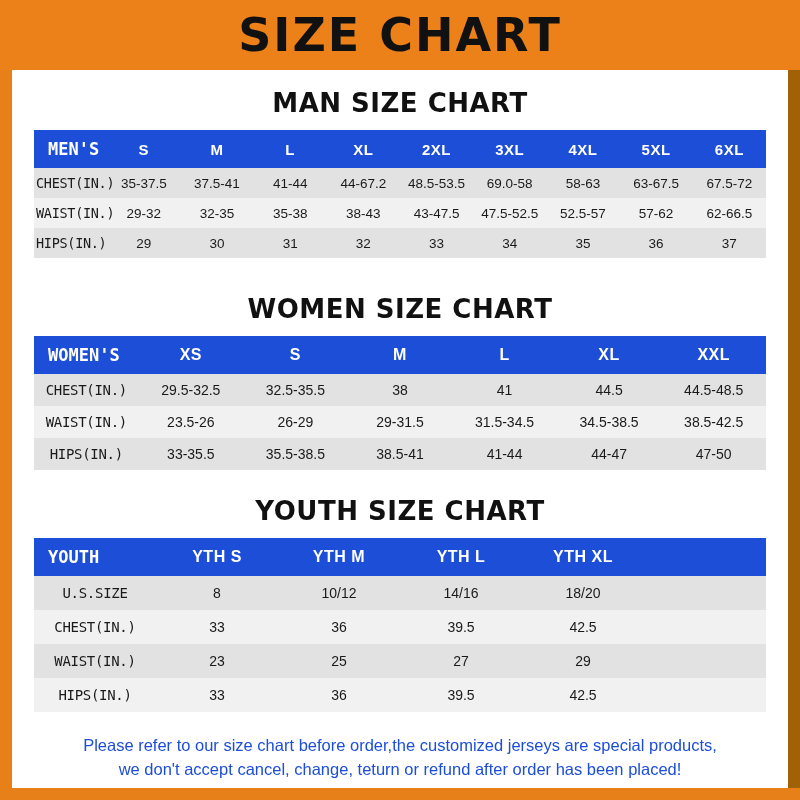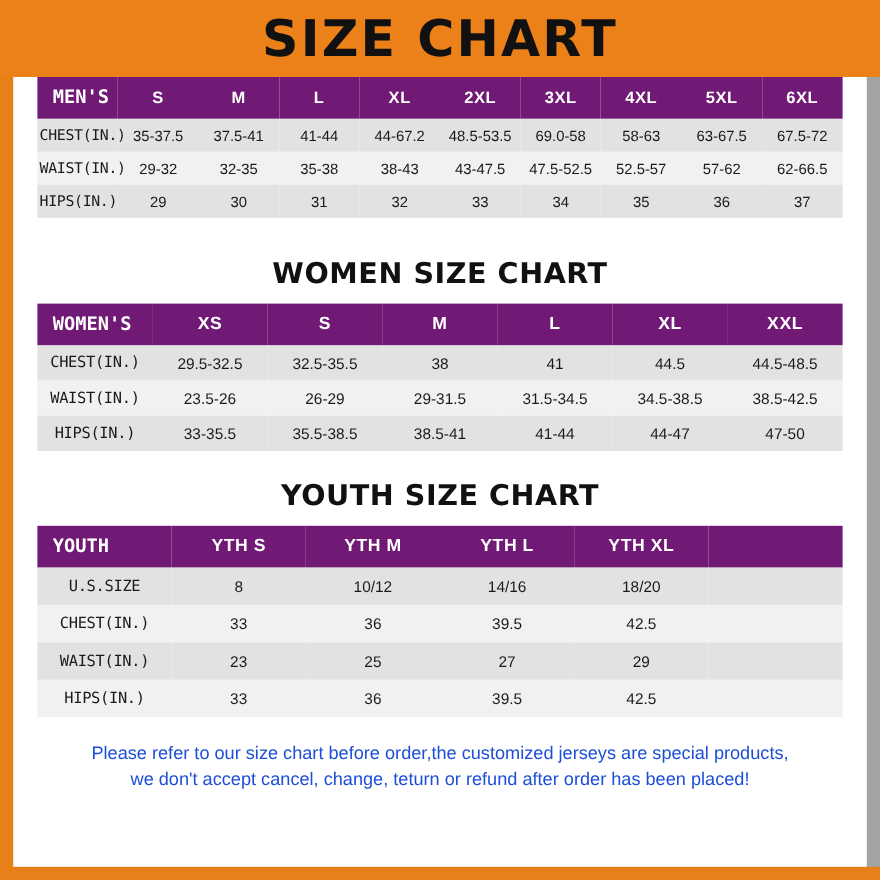--- a/index.html
+++ b/index.html
@@ -13,21 +13,21 @@
     font-family: "Liberation Sans", sans-serif;
     overflow: hidden;
   }
   .page {
     position: relative;
     width: 800px;
     height: 800px;
     background: #ffffff;
     box-sizing: border-box;
     border-left: 12px solid #e8801a;
-    border-right: 12px solid #a3a3a3;
+    border-right: 12px solid #a16207;
   }
   .header-band {
     background: #ec8019;
     height: 70px;
     display: flex;
     align-items: center;
     justify-content: center;
     margin: 0 -12px;
   }
   .header-title {
@@ -57,21 +57,21 @@
     width: 100%;
     border-collapse: collapse;
     table-layout: fixed;
   }
   table.chart td, table.chart th {
     text-align: center;
     font-family: "Liberation Sans", sans-serif;
   }
   
   .chart thead tr {
-    background: #701a75;
+    background: #1d4ed8;
   }
   .chart thead th {
     color: #ffffff;
     font-weight: bold;
     padding: 9px 2px;
     font-size: 15px;
     letter-spacing: 0.5px;
   }
   .chart thead th.rowlabel {
     text-align: left;
@@ -126,20 +126,21 @@
 </head>
 <body>
 
 <div class="page">
 
   <div class="header-band">
     <div class="header-title">SIZE CHART</div>
   </div>
 
   <div class="section">
+    <div class="section-title men-title">MAN SIZE CHART</div>
     <table class="chart" id="men-table">
       <thead>
         <tr>
           <th class="rowlabel">MEN'S</th>
           <th>S</th>
           <th>M</th>
           <th>L</th>
           <th>XL</th>
           <th>2XL</th>
           <th>3XL</th>

